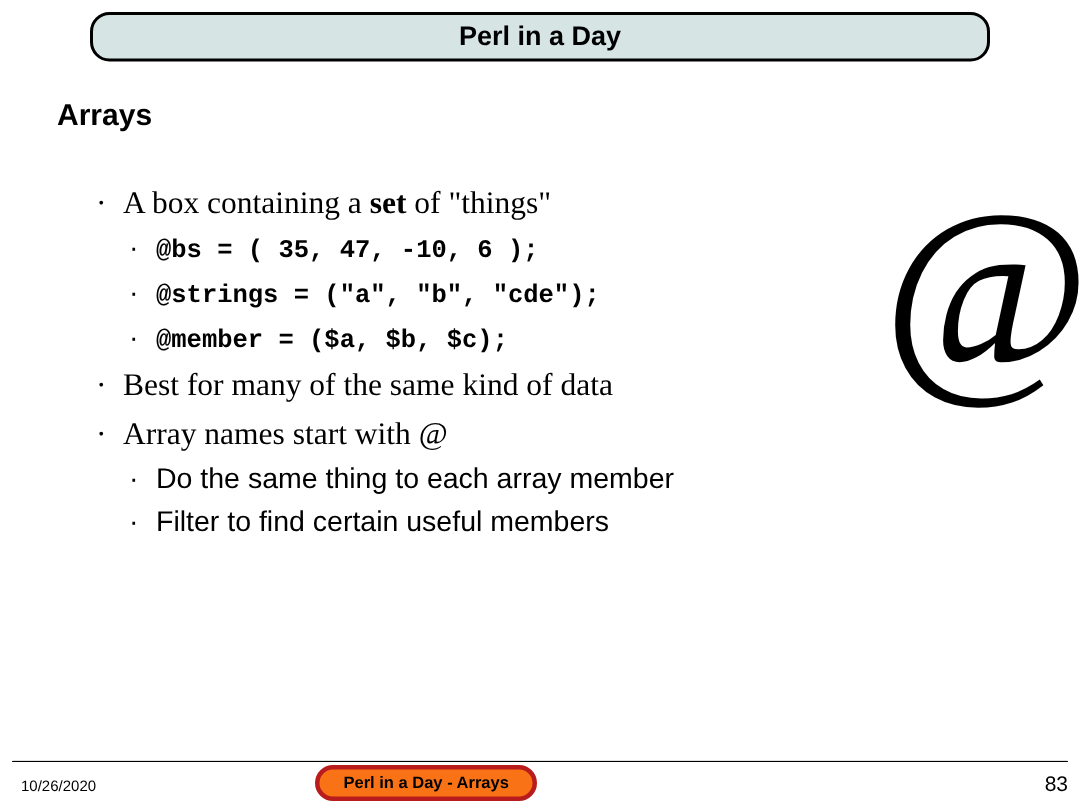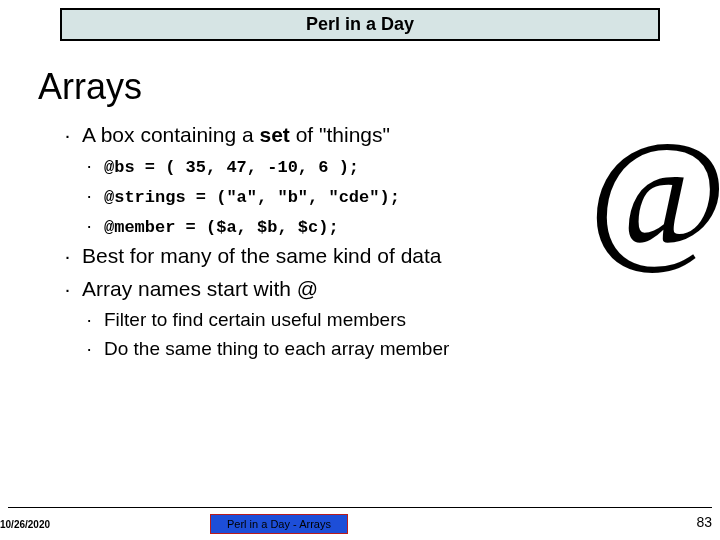--- a/index.html
+++ b/index.html
@@ -1,15 +1,15 @@
 <!DOCTYPE html>
 <html><head>
 <meta charset="utf-8">
 <style>
-  * { margin: 0; padding: 0; box-sizing: border-box; }
+  * { margin: 0; padding: 0; box-sizing: border-box; border-radius: 13px; }
   body {
     width: 720px;
     height: 540px;
     background: #fff;
     font-family: Arial, Helvetica, sans-serif;
     position: relative;
     overflow: hidden;
   }
   .title-bar {
     margin: 8px 60px 0 60px;
@@ -17,37 +17,38 @@
     background: #d6e4e4;
     text-align: center;
     padding: 4px 0;
     font-weight: bold;
     font-size: 18px;
   }
   .slide-title {
     position: absolute;
     left: 38px;
     top: 66px;
-    font-size: 36px;
+    font-size: 20px;
     color: #000;
-    font-weight: normal;
+    font-weight: bold;
   }
   .content {
     position: absolute;
     left: 60px;
     top: 120px;
     width: 600px;
     font-size: 21px;
     color: #000;
     line-height: 1.45;
   }
   .b1 {
     position: relative;
     padding-left: 22px;
     margin-bottom: 2px;
+    font-family: Liberation Serif, serif;
   }
   .b1::before {
     content: "·";
     position: absolute;
     left: 4px;
     top: 0;
     font-size: 21px;
   }
   .b2 {
     position: relative;
@@ -80,34 +81,34 @@
   }
   .footer-line {
     position: absolute;
     left: 8px;
     right: 8px;
     bottom: 32px;
     border-top: 1px solid #000;
   }
   .footer-date {
     position: absolute;
-    left: 0;
+    left: 14px;
     bottom: 10px;
     font-size: 10px;
     color: #000;
-    font-weight: bold;
   }
   .footer-center {
     position: absolute;
     left: 210px;
     bottom: 6px;
-    background: #1d4ed8;
-    border: 1px solid #b91c1c;
+    background: #f97316;
+    border: 3px solid #b91c1c;
     font-size: 11px;
     padding: 3px 16px;
+    font-weight: bold;
   }
   .footer-num {
     position: absolute;
     right: 8px;
     bottom: 10px;
     font-size: 14px;
     color: #000;
   }
 </style>
 </head>
@@ -123,20 +124,20 @@
 
 <div class="content">
   <div class="b1">
     <span>A box containing a </span><span class="bold">set</span><span> of "things"</span>
   </div>
   <div class="b2"><span class="code">@bs = ( 35, 47, -10, 6 );</span></div>
   <div class="b2"><span class="code">@strings = ("a", "b", "cde");</span></div>
   <div class="b2"><span class="code">@member = ($a, $b, $c);</span></div>
   <div class="b1"><span>Best for many of the same kind of data</span></div>
   <div class="b1"><span>Array names start with @</span></div>
+  <div class="b2"><span>Do the same thing to each array member</span></div>
   <div class="b2"><span>Filter to find certain useful members</span></div>
-  <div class="b2"><span>Do the same thing to each array member</span></div>
 </div>
 
 <div class="footer-line"></div>
 <div class="footer-date">10/26/2020</div>
 <div class="footer-center">Perl in a Day - Arrays</div>
 <div class="footer-num">83</div>
 
 </body></html>

